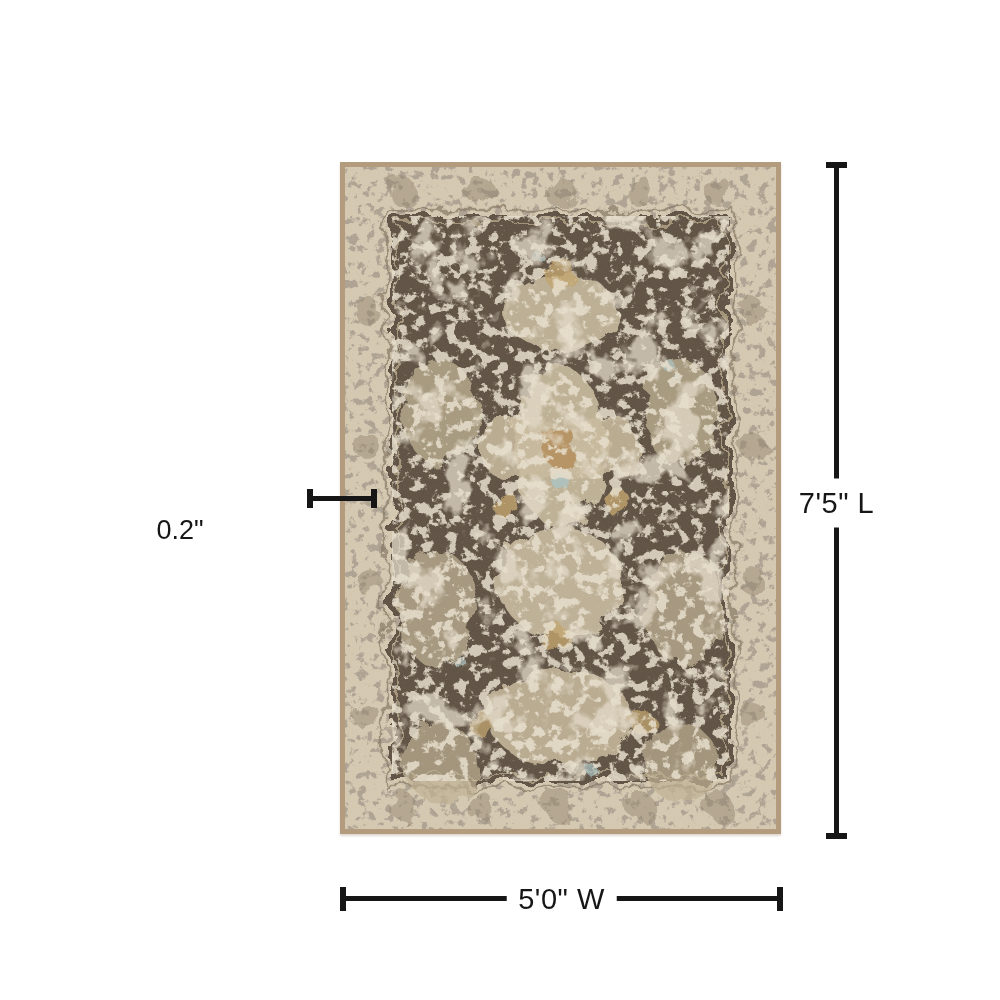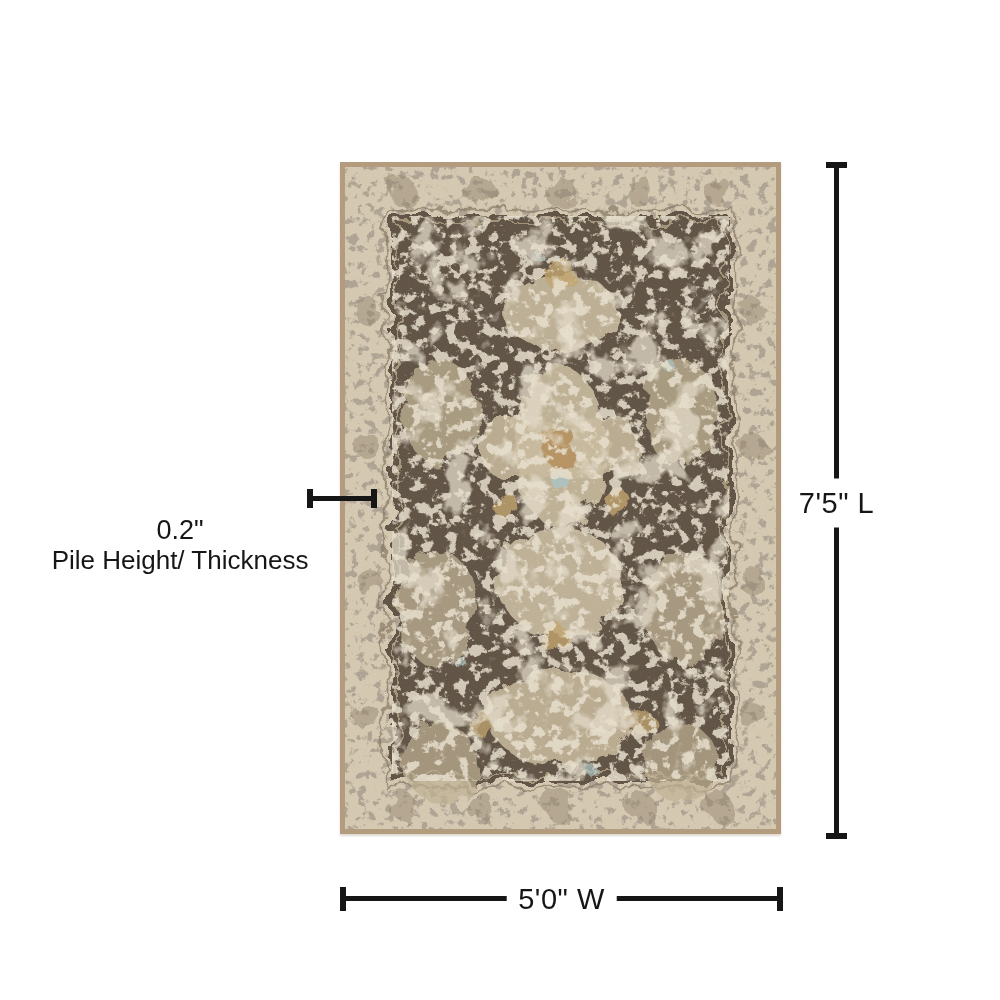--- a/index.html
+++ b/index.html
@@ -188,16 +188,15 @@
   </div>
 
   <div class="pile-marker">
     <span class="bar cap-left"></span>
     <span class="bar hline"></span>
     <span class="bar cap-right"></span>
   </div>
 
   <div class="pile-text">
     <div class="pile-value">0.2"</div>
-    <div class="pile-desc">Pile Height/ Thickness</div>
   </div>
 
 </div>
 
 </body></html>

